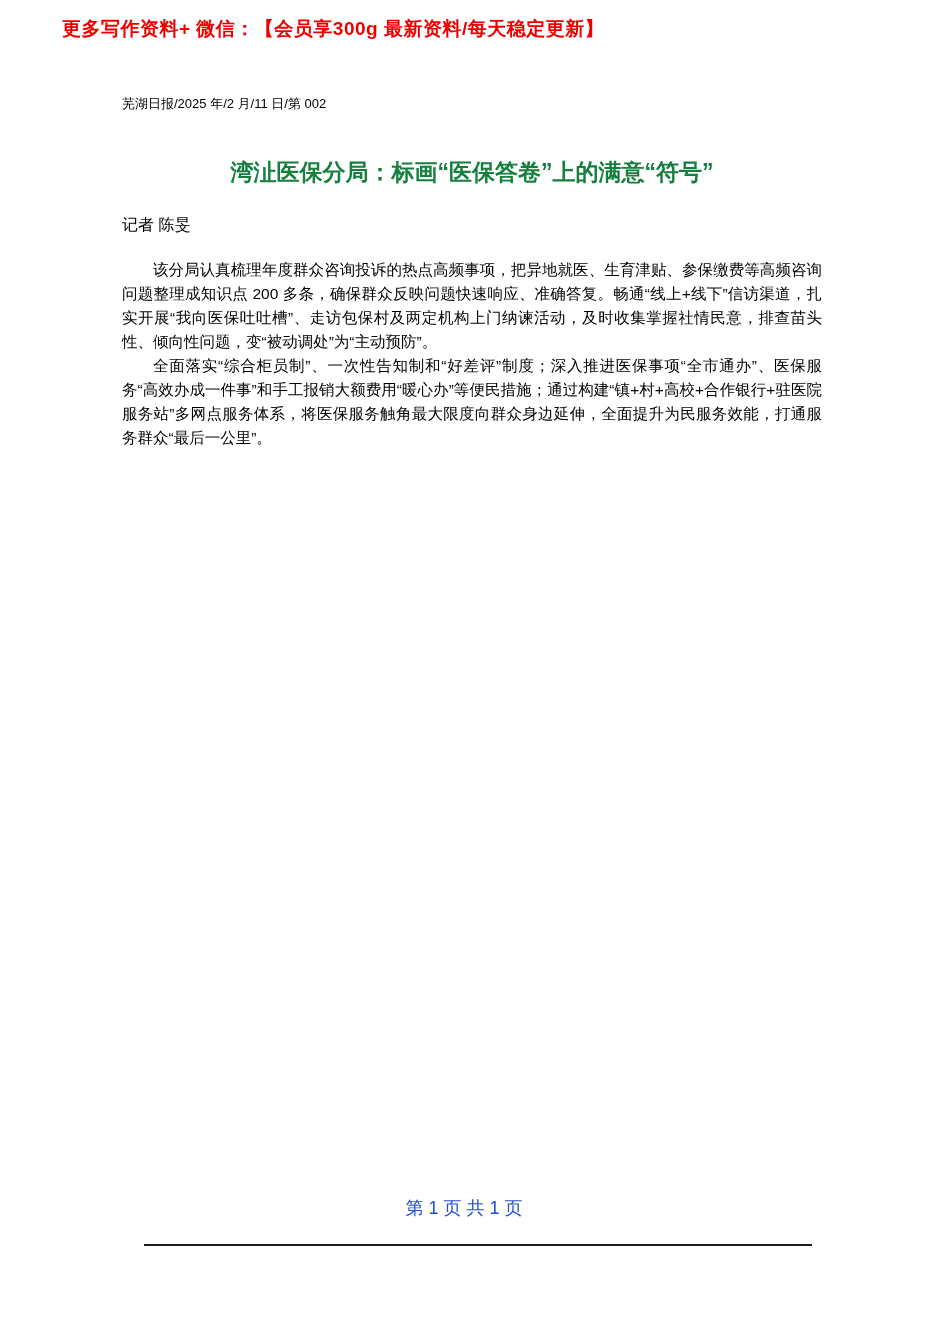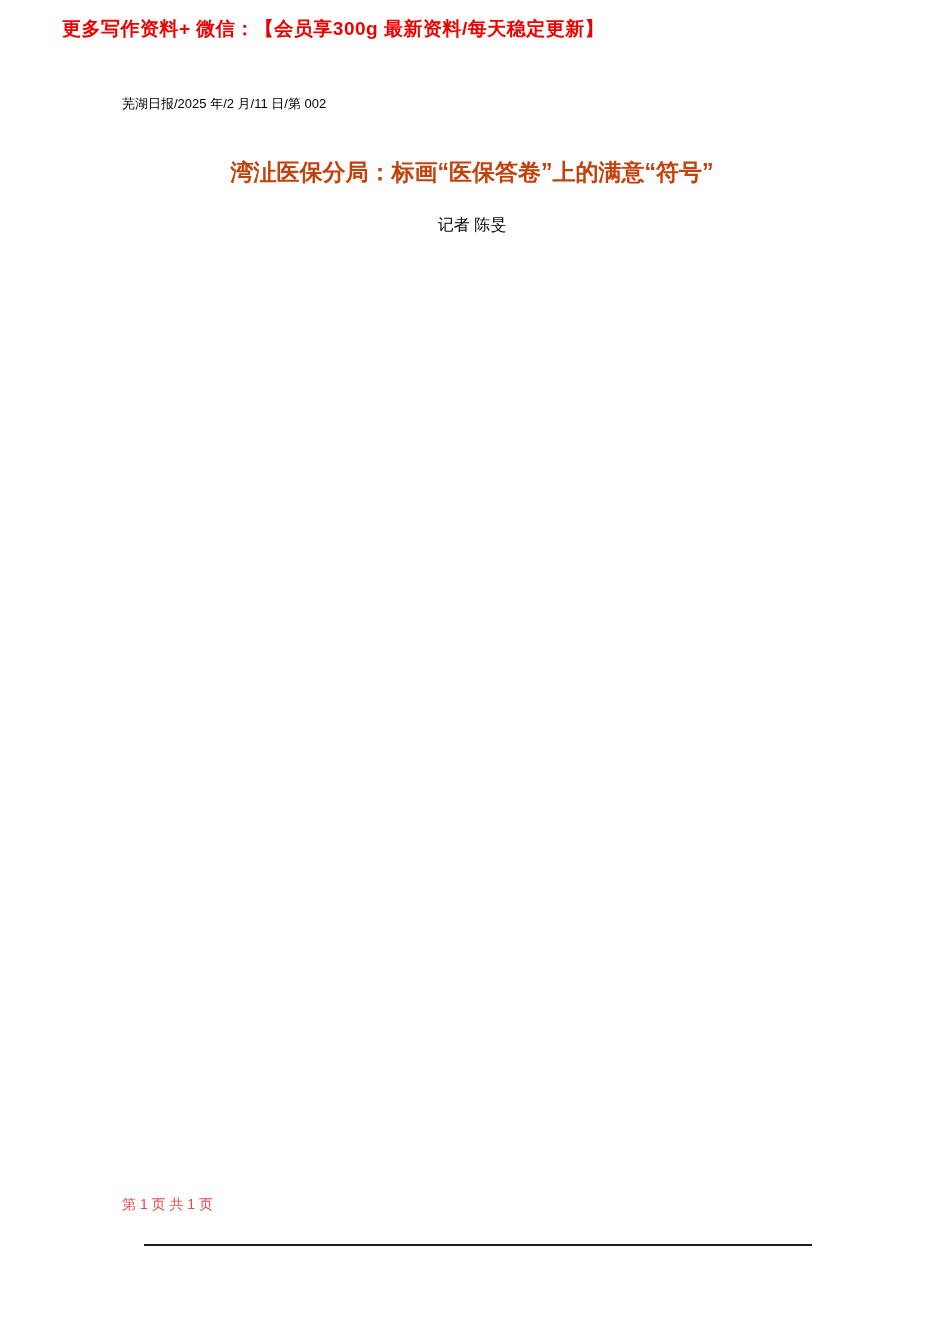--- a/index.html
+++ b/index.html
@@ -32,28 +32,27 @@
     color: #000000;
   }
   .article-title {
     position: absolute;
     left: 122px; top: 157px;
     width: 700px;
     margin: 0;
     text-align: center;
     font-size: 23px;
     font-weight: bold;
-    color: #c2410c;
+    color: #15803d;
     white-space: nowrap;
   }
   .byline {
     position: absolute;
     left: 122px; top: 215px;
     width: 700px;
-    text-align: center;
     font-size: 16px;
     color: #000000;
   }
   .article-body {
     position: absolute;
     left: 122px; top: 258px;
     width: 700px;
     font-size: 15.5px;
     line-height: 24px;
     text-align: justify;
@@ -63,23 +62,23 @@
     margin: 0;
     text-indent: 2em;
   }
   .article-body p.lead {
     margin-bottom: 15px;
   }
   .page-indicator {
     position: absolute;
     left: 122px; top: 1196px;
     width: 684px;
-    text-align: left;
-    font-size: 14px;
-    color: #ef4444;
+    text-align: center;
+    font-size: 18px;
+    color: #1d4ed8;
   }
   .footer-divider {
     position: absolute;
     left: 144px; top: 1244px;
     width: 668px; height: 2px;
     background: #1c1c1c;
   }
   .watermark {
     position: absolute;
     left: 30px; top: 1288px;
@@ -105,20 +104,22 @@
 
   <div class="source">
     <div>芜湖日报/2025 年/2 月/11 日/第 002</div>
   </div>
 
   <h1 class="article-title">湾沚医保分局：标画“医保答卷”上的满意“符号”</h1>
 
   <div class="byline">记者 陈旻</div>
 
   <div class="article-body">
+    <p>该分局认真梳理年度群众咨询投诉的热点高频事项，把异地就医、生育津贴、参保缴费等高频咨询问题整理成知识点 200 多条，确保群众反映问题快速响应、准确答复。畅通“线上+线下”信访渠道，扎实开展“我向医保吐吐槽”、走访包保村及两定机构上门纳谏活动，及时收集掌握社情民意，排查苗头性、倾向性问题，变“被动调处”为“主动预防”。</p>
+    <p>全面落实“综合柜员制”、一次性告知制和“好差评”制度；深入推进医保事项“全市通办”、医保服务“高效办成一件事”和手工报销大额费用“暖心办”等便民措施；通过构建“镇+村+高校+合作银行+驻医院服务站”多网点服务体系，将医保服务触角最大限度向群众身边延伸，全面提升为民服务效能，打通服务群众“最后一公里”。</p>
   </div>
 
   <div class="page-indicator">第 1 页 共 1 页</div>
 
   <div class="footer-divider"></div>
 
   <div class="watermark" style="color: rgb(160, 160, 160); text-align: center;">
     <span class="site-name">中国知网</span>
     <span class="site-url">https://www.cnki.net</span>
   </div>

